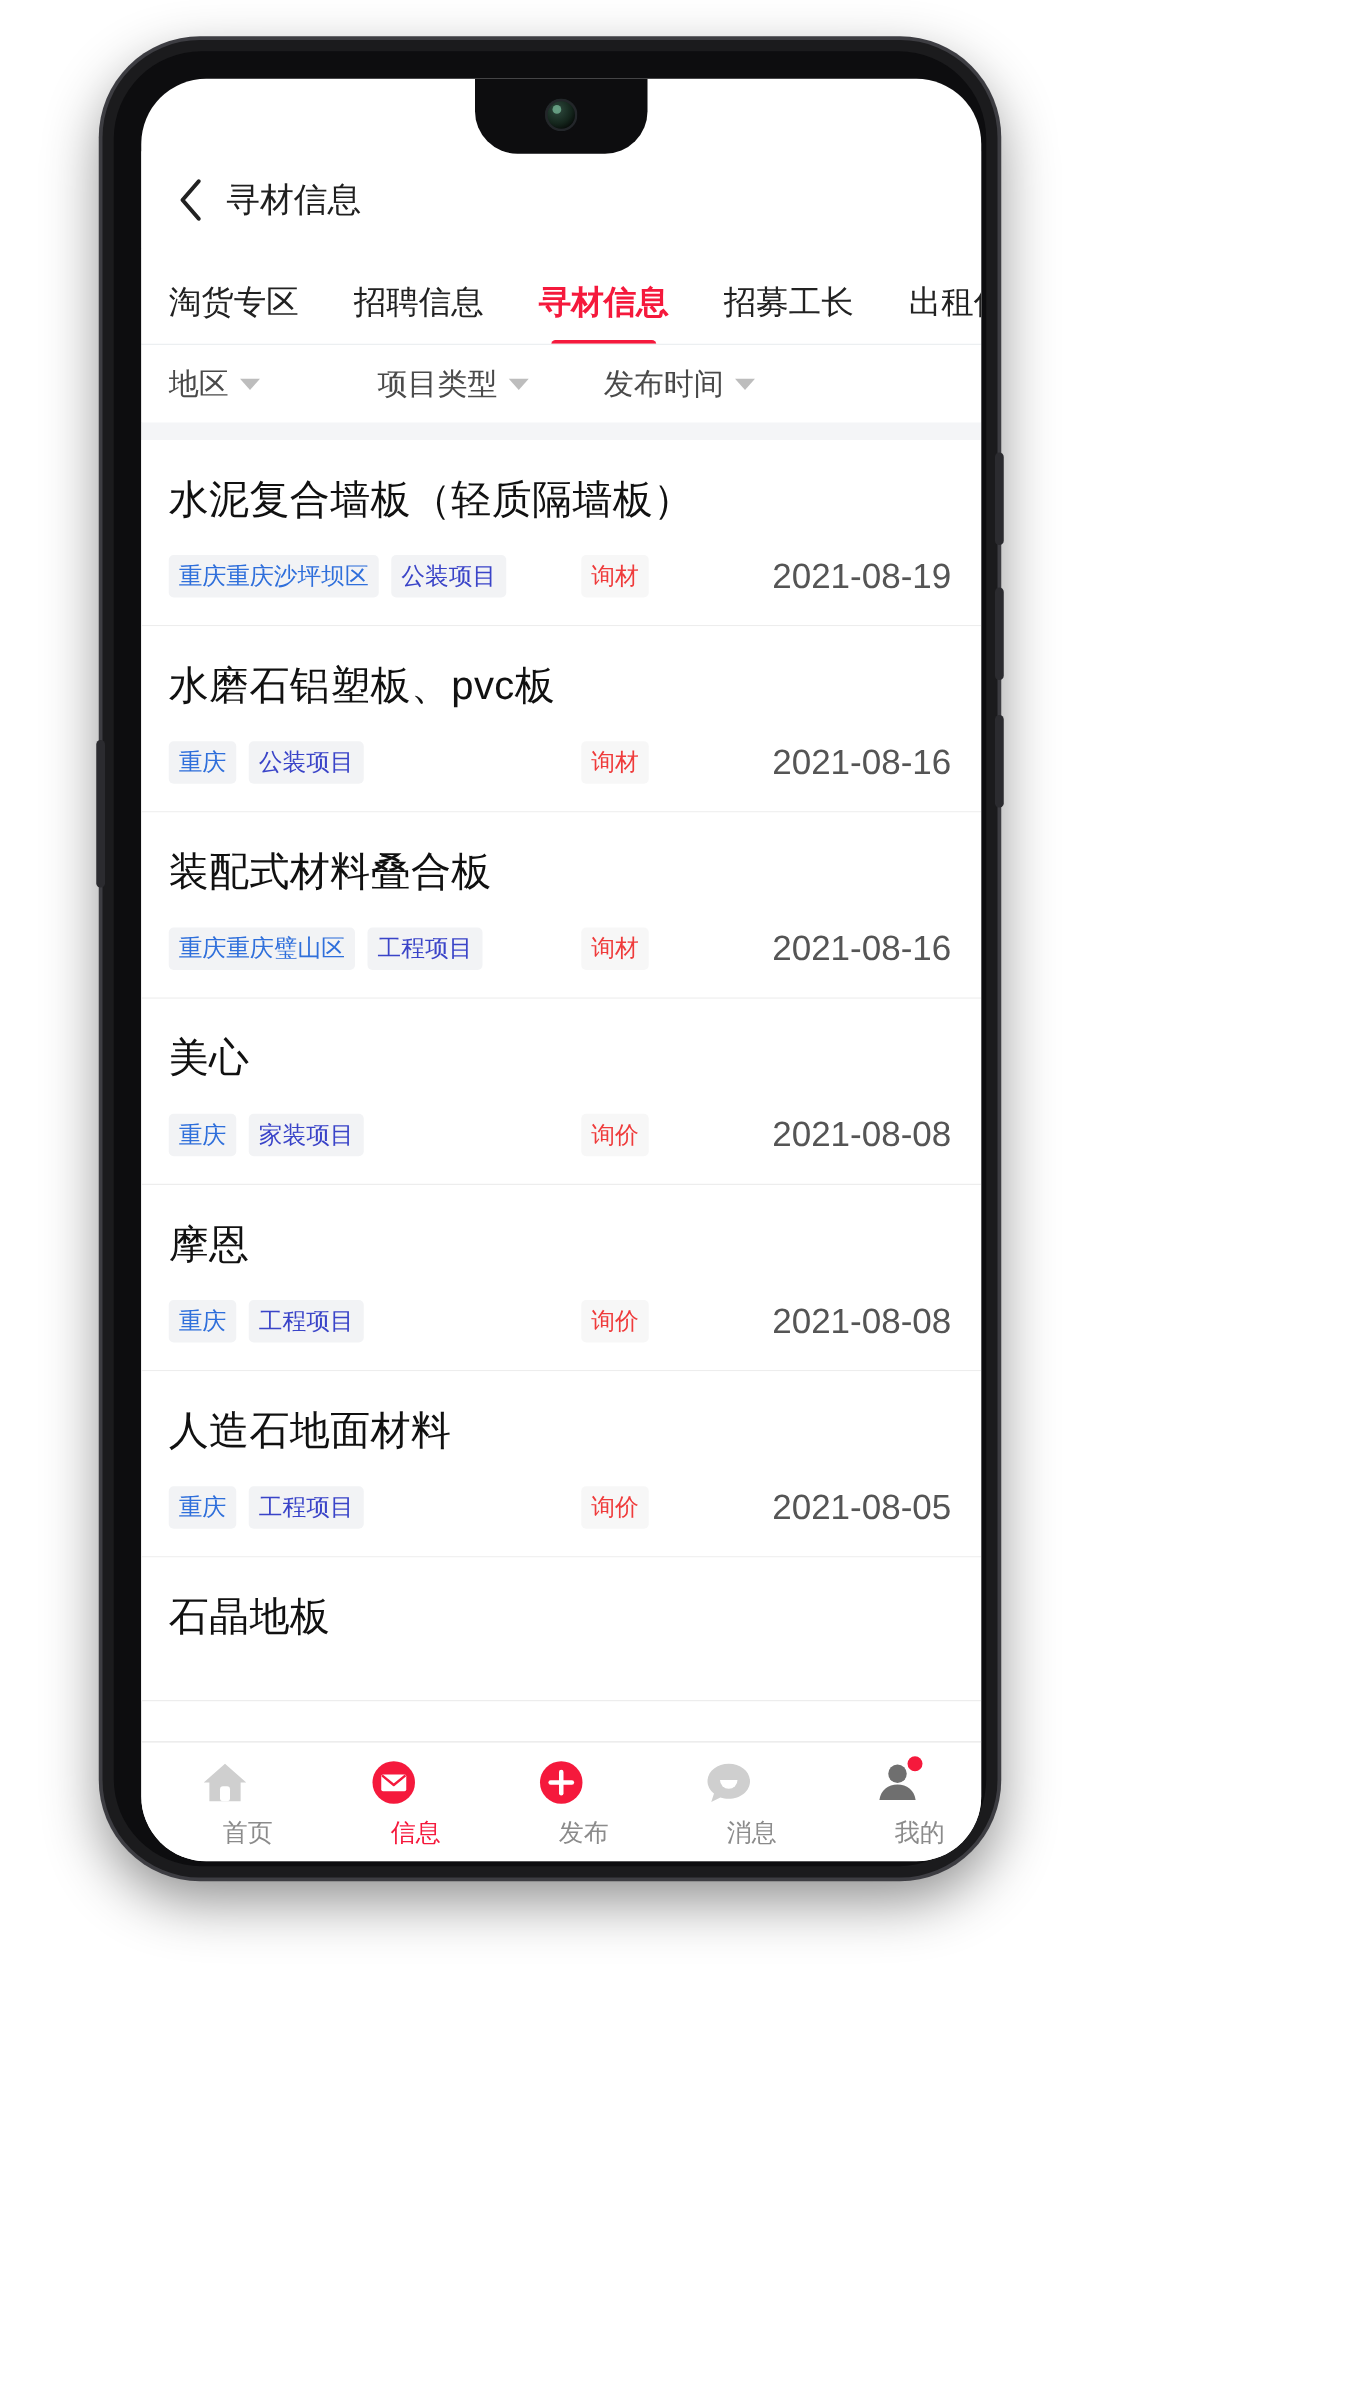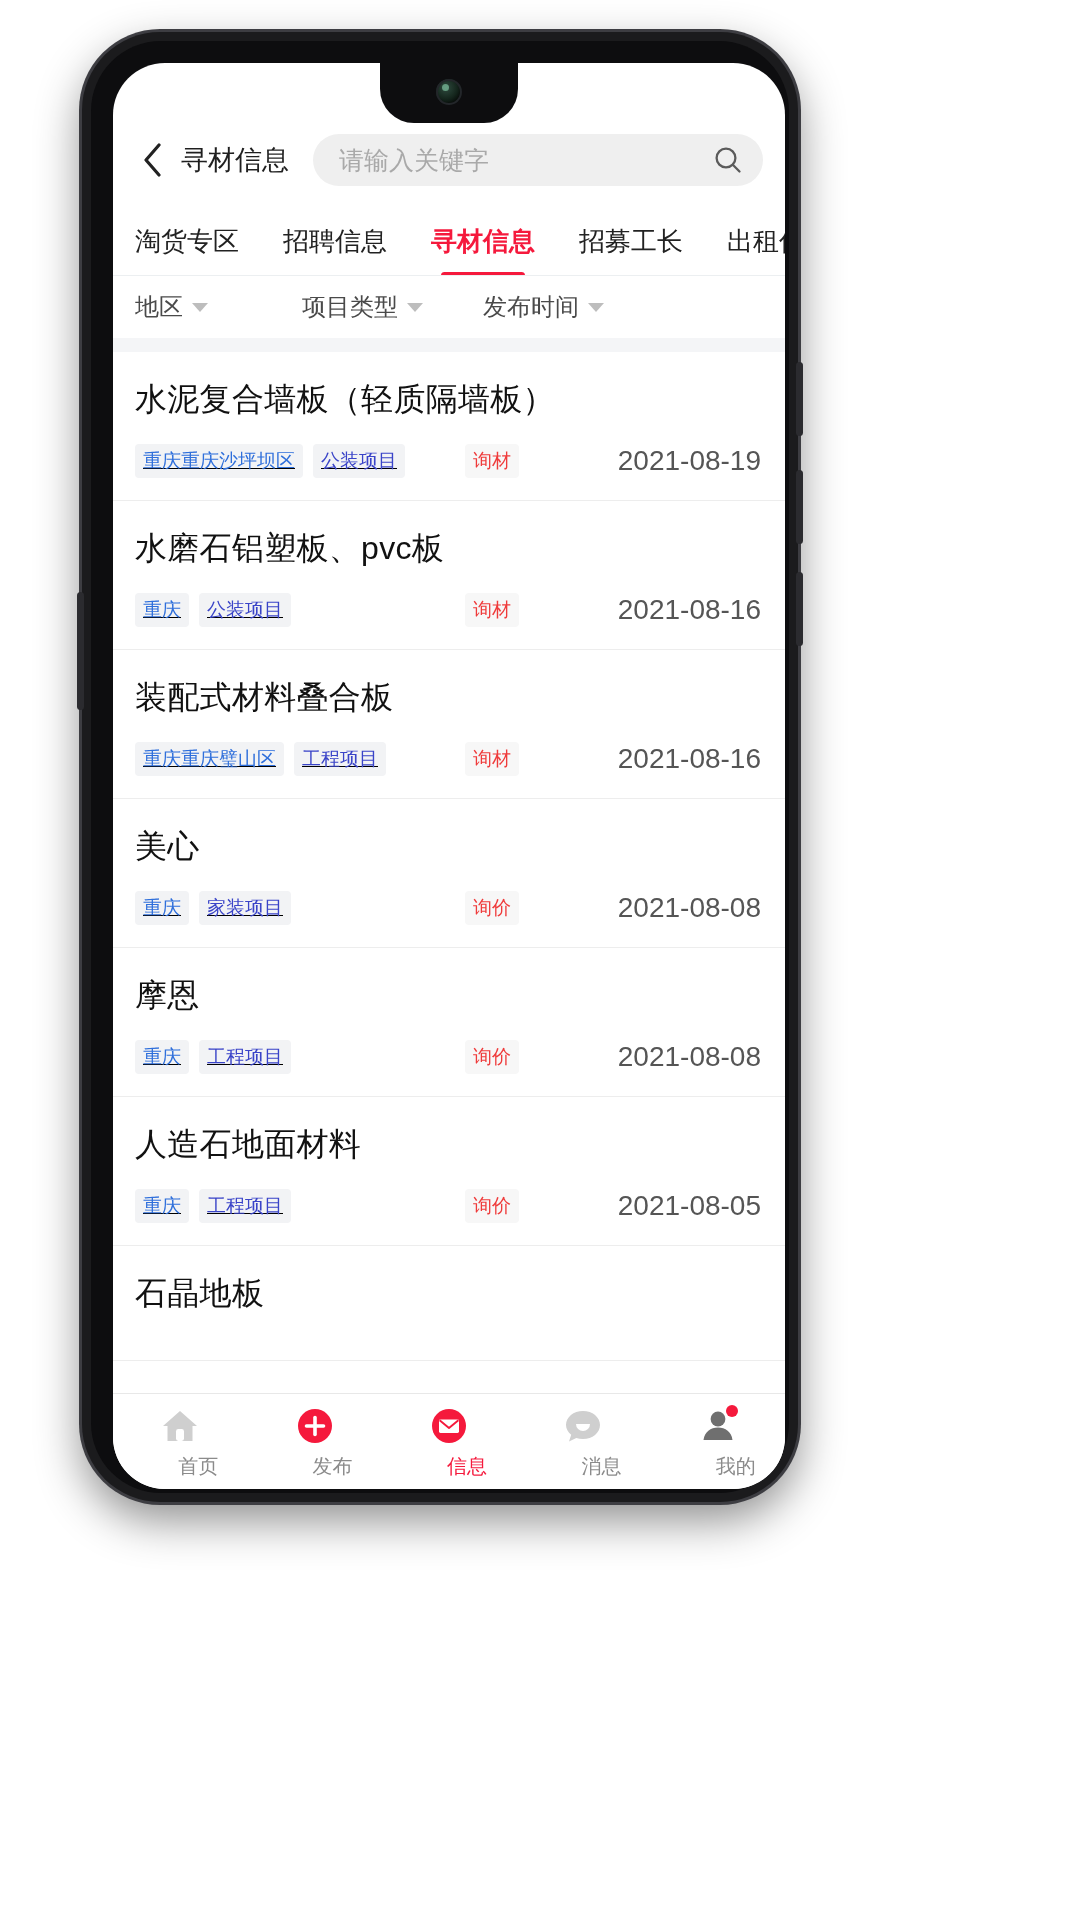--- a/index.html
+++ b/index.html
@@ -191,21 +191,21 @@
   .tag-kind   {
     color: #ef3b3b;
     background: #f7f7f7;
     margin-right: 0;
   }
   .meta-kind-slot {
     position: absolute;
     left: 330px;
     text-align: right;
   }
-  .item-meta { position: relative; text-decoration: underline; }
+  .item-meta { position: relative; }
   .item-date {
     position: absolute; right: 2px;
     font-size: 28px; color: #555;
     white-space: nowrap;
   }
 
   
   .bottom-nav {
     position: absolute; left: 0; bottom: 0;
     width: 100%; height: 96px;
@@ -247,29 +247,20 @@
           <div class="camera"></div>
         </div>
 
         <div class="app-header">
           <div class="back-arrow">
             <svg width="20" height="34" viewBox="0 0 20 34">
               <path d="M17 2 L4 17 L17 32" fill="none" stroke="#222" stroke-width="3.2" stroke-linecap="round" stroke-linejoin="round"></path>
             </svg>
           </div>
           <div class="header-title">寻材信息</div>
-          <div class="search-box">
-            <span class="search-placeholder">请输入关键字</span>
-            <span class="search-icon">
-              <svg width="30" height="30" viewBox="0 0 30 30">
-                <circle cx="13" cy="13" r="9.4" fill="none" stroke="#5b5b5b" stroke-width="2.3"></circle>
-                <line x1="19.8" y1="19.8" x2="26.5" y2="26.5" stroke="#5b5b5b" stroke-width="2.3" stroke-linecap="round"></line>
-              </svg>
-            </span>
-          </div>
         </div>
 
         <div class="tabs">
           <div class="tab">
             <span>淘货专区</span>
           </div>
           <div class="tab">
             <span>招聘信息</span>
           </div>
           <div class="tab active">
@@ -372,44 +363,44 @@
         <div class="bottom-nav">
 
           <div class="nav-item">
             <span class="nav-icon">
               <svg width="40" height="38" viewBox="0 0 40 38">
                 <path d="M20 4 L37 19 L32.5 19 L32.5 34 L7.5 34 L7.5 19 L3 19 Z" fill="#cfcfcf"></path>
                 <rect x="16" y="22" width="8" height="12" rx="2.4" fill="#ffffff"></rect>
               </svg>
             </span>
             <span class="nav-label">首页</span>
+          </div>
+
+          <div class="nav-item active">
+            <span class="nav-icon">
+              <svg width="42" height="42" viewBox="0 0 42 42">
+                <circle cx="21" cy="21" r="17" fill="#f5193c"></circle>
+                <rect x="11" y="14.5" width="20" height="13.5" rx="1.4" fill="#ffffff"></rect>
+                <path d="M11.6 15.3 L21 23 L30.4 15.3" fill="none" stroke="#f5193c" stroke-width="1.9" stroke-linejoin="round"></path>
+              </svg>
+            </span>
+            <span class="nav-label">信息</span>
           </div>
 
           <div class="nav-item">
             <span class="nav-icon">
               <svg width="42" height="42" viewBox="0 0 42 42">
                 <circle cx="21" cy="21" r="17" fill="#f5193c"></circle>
                 <line x1="21" y1="12.5" x2="21" y2="29.5" stroke="#fff" stroke-width="3.6" stroke-linecap="round"></line>
                 <line x1="12.5" y1="21" x2="29.5" y2="21" stroke="#fff" stroke-width="3.6" stroke-linecap="round"></line>
               </svg>
             </span>
             <span class="nav-label">发布</span>
           </div>
 
-          <div class="nav-item active">
-            <span class="nav-icon">
-              <svg width="42" height="42" viewBox="0 0 42 42">
-                <circle cx="21" cy="21" r="17" fill="#f5193c"></circle>
-                <rect x="11" y="14.5" width="20" height="13.5" rx="1.4" fill="#ffffff"></rect>
-                <path d="M11.6 15.3 L21 23 L30.4 15.3" fill="none" stroke="#f5193c" stroke-width="1.9" stroke-linejoin="round"></path>
-              </svg>
-            </span>
-            <span class="nav-label">信息</span>
-          </div>
-
           <div class="nav-item">
             <span class="nav-icon">
               <svg width="42" height="40" viewBox="0 0 42 40">
                 <path d="M21 5 C30.5 5 38 11.2 38 19 C38 26.8 30.5 33 21 33 C18.6 33 16.3 32.6 14.3 31.9 L7 35.5 L9.2 28.8 C6 26.2 4 22.8 4 19 C4 11.2 11.5 5 21 5 Z" fill="#cfcfcf"></path>
                 <path d="M14 18 L28 18 A7 7 0 0 1 14 18 Z" fill="#ffffff"></path>
               </svg>
             </span>
             <span class="nav-label">消息</span>
           </div>
 

